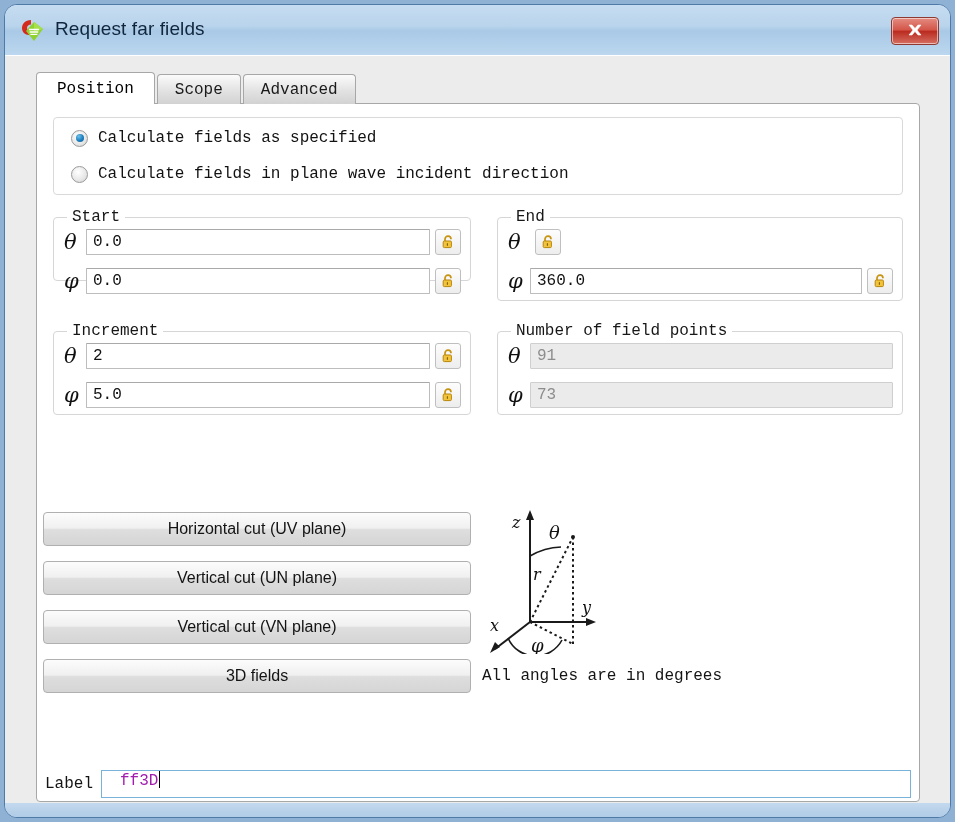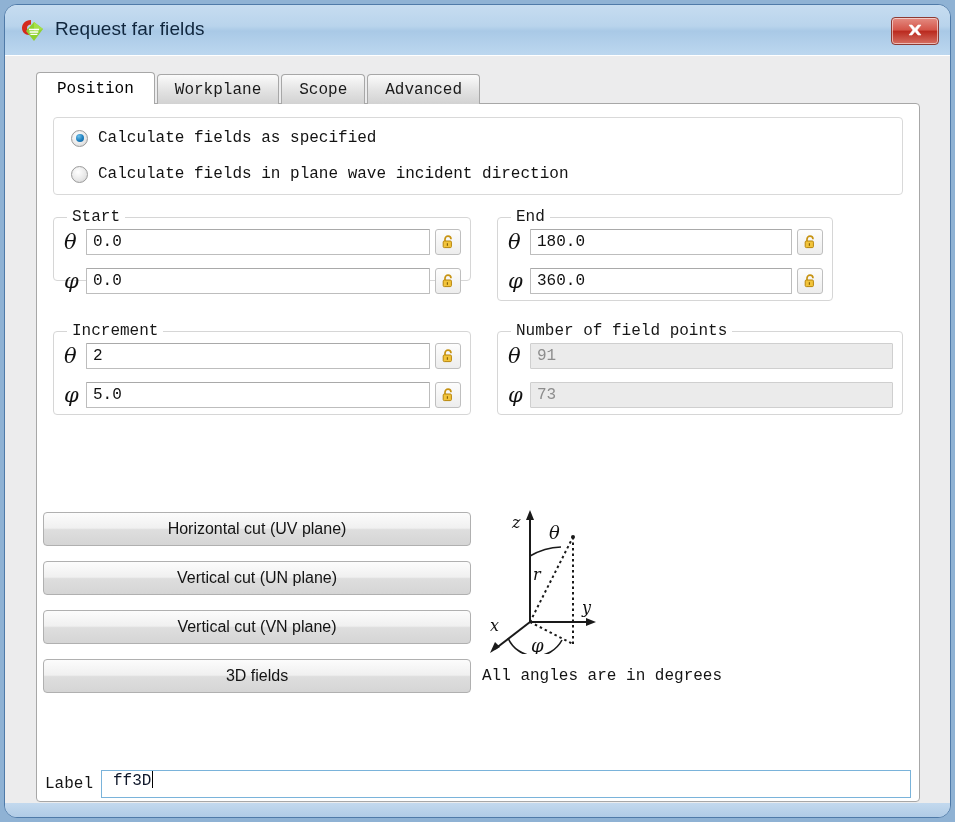--- a/index.html
+++ b/index.html
@@ -188,21 +188,21 @@
     position: absolute;
     top: -10px;
     left: 13px;
     background: #fff;
     padding: 0 5px;
     font-size: 16px;
     color: #171717;
     white-space: nowrap;
   }
   #grp-start    { left: 16px;  top: 113px; width: 418px; height: 64px; }
-  #grp-end      { left: 460px; top: 113px; width: 336px; height: 84px; padding-left: 24px; }
+  #grp-end      { left: 460px; top: 113px; width: 406px; height: 84px; padding-left: 24px; }
   #grp-incr     { left: 16px;  top: 227px; width: 418px; height: 84px; text-decoration: underline; }
   #grp-npoints  { left: 460px; top: 227px; width: 406px; height: 84px; }
 
   .field-row {
     position: absolute;
     left: 10px;
     right: 9px;
     height: 26px;
     display: flex;
     align-items: center;
@@ -312,22 +312,22 @@
     flex: none;
   }
   .label-input {
     flex: 1 1 auto;
     height: 28px;
     box-sizing: border-box;
     border: 1px solid #7ab3da;
     background: #fff;
     font-family: "Liberation Mono", monospace;
     font-size: 16px;
-    color: #0f172a;
-    padding: 0 11px;
+    color: #a21caf;
+    padding: 0 18px;
     outline: none;
     position: relative;
   }
   .caret {
     display: inline-block;
     width: 1px;
     height: 17px;
     background: #000;
     vertical-align: -3px;
     margin-left: 1px;
@@ -394,23 +394,20 @@
     </div>
   </div>
 
   <div class="body-area">
 
     <div class="tabstrip">
       <div class="tab active">
         <span>Position</span>
       </div>
       <div class="tab">
-        <span>Workplane</span>
-      </div>
-      <div class="tab">
         <span>Scope</span>
       </div>
       <div class="tab">
         <span>Advanced</span>
       </div>
     </div>
 
     <div class="tabpanel">
 
       <div class="radio-panel">
@@ -447,21 +444,20 @@
               <rect x="6.8" y="9.2" width="1.2" height="2.6" fill="#8a6508"></rect>
             </svg>
           </span>
         </div>
       </div>
 
       <div class="group" id="grp-end">
         <span class="group-title">End</span>
         <div class="field-row f1">
           <span class="greek">θ</span>
-          <input class="txtbox" type="text" value="180.0" style="">
           <span class="lockbtn">
             <svg width="16" height="16" viewBox="0 0 16 16">
               <path d="M5 7 V5.2 A3 3 0 0 1 11 5.2" fill="none" stroke="#c79312" stroke-width="1.7"></path>
               <rect x="3.2" y="7" width="8.2" height="6.6" rx="1.1" fill="#f2c43b" stroke="#b8860b" stroke-width="1"></rect>
               <rect x="6.8" y="9.2" width="1.2" height="2.6" fill="#8a6508"></rect>
             </svg>
           </span>
         </div>
         <div class="field-row f2">
           <span class="greek">φ</span>

